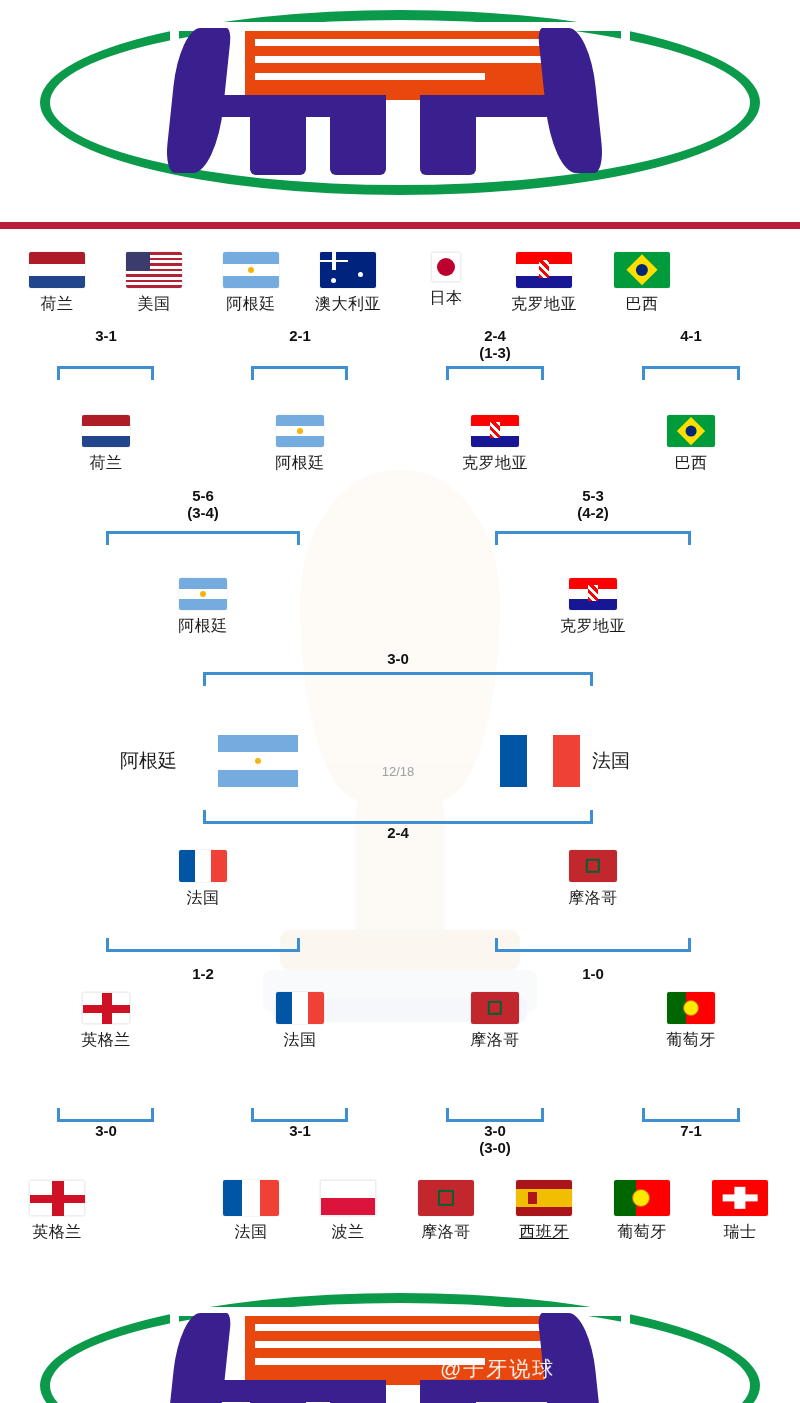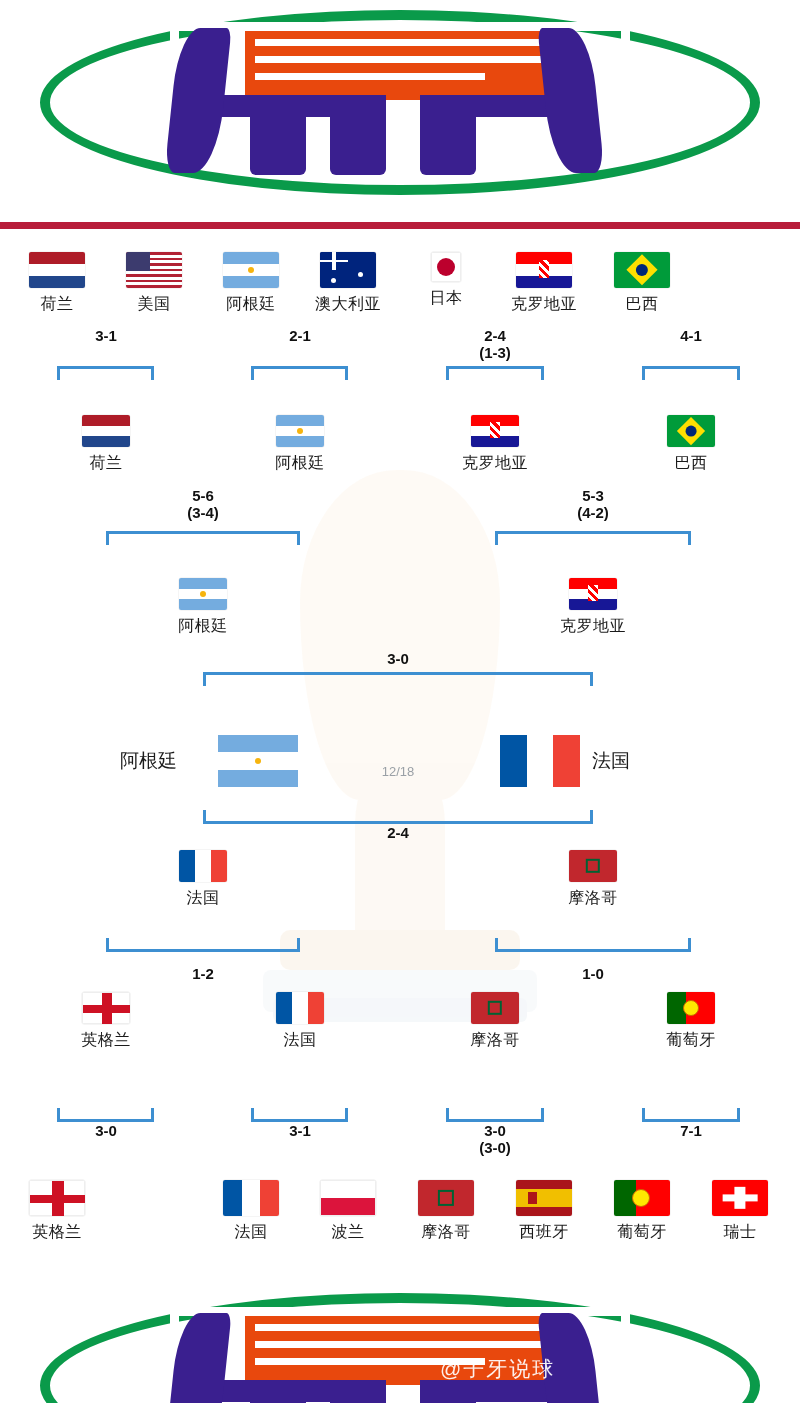--- a/index.html
+++ b/index.html
@@ -465,21 +465,21 @@
         <div class="team-name">波兰</div>
       </div>
       <div class="node" style="left: 386px; top: 1180px; width: 120px;">
         <div class="flag" style="width: 56px; height: 36px;">
           <div style="width:56px;height:36px;background:#c1272d;position:relative;">
             <div style="position:absolute;left:50%;top:50%;transform:translate(-50%,-50%);width:16.2px;height:16.2px;border:2px solid #006233;"></div>
           </div>
         </div>
         <div class="team-name">摩洛哥</div>
       </div>
-      <div class="node" style="left: 484px; top: 1180px; width: 120px;">
+      <div class="node" style="left: 484px; top: 1180px; width: 120px; text-decoration: underline;">
         <div class="flag" style="width: 56px; height: 36px;">
           <div style="width:56px;height:36px;background:linear-gradient(#aa151b 0 25%,#f1bf00 25% 75%,#aa151b 75% 100%);position:relative;">
             <div style="position:absolute;left:12.32px;top:11.88px;width:8.96px;height:12.24px;background:#ad1519;"></div>
           </div>
         </div>
         <div class="team-name">西班牙</div>
       </div>
       <div class="node" style="left: 582px; top: 1180px; width: 120px;">
         <div class="flag" style="width: 56px; height: 36px;">
           <div style="width:56px;height:36px;background:linear-gradient(90deg,#006600 0 40%,#ff0000 40% 100%);position:relative;">

